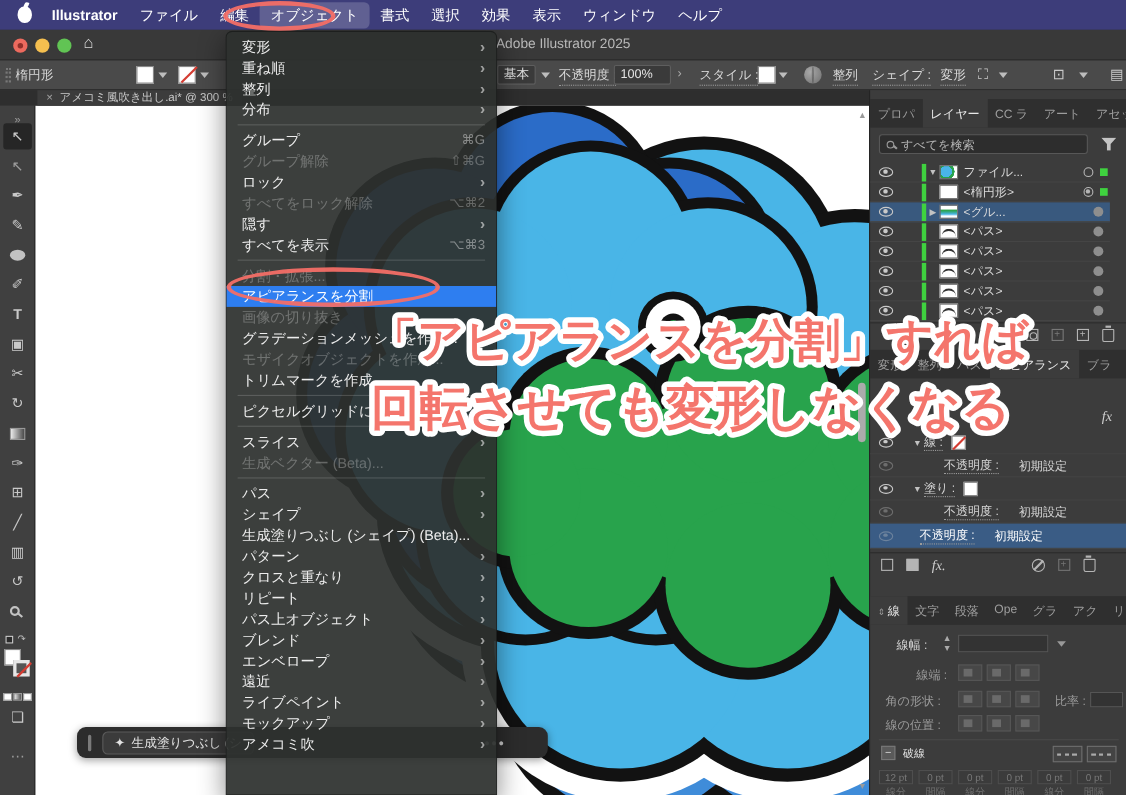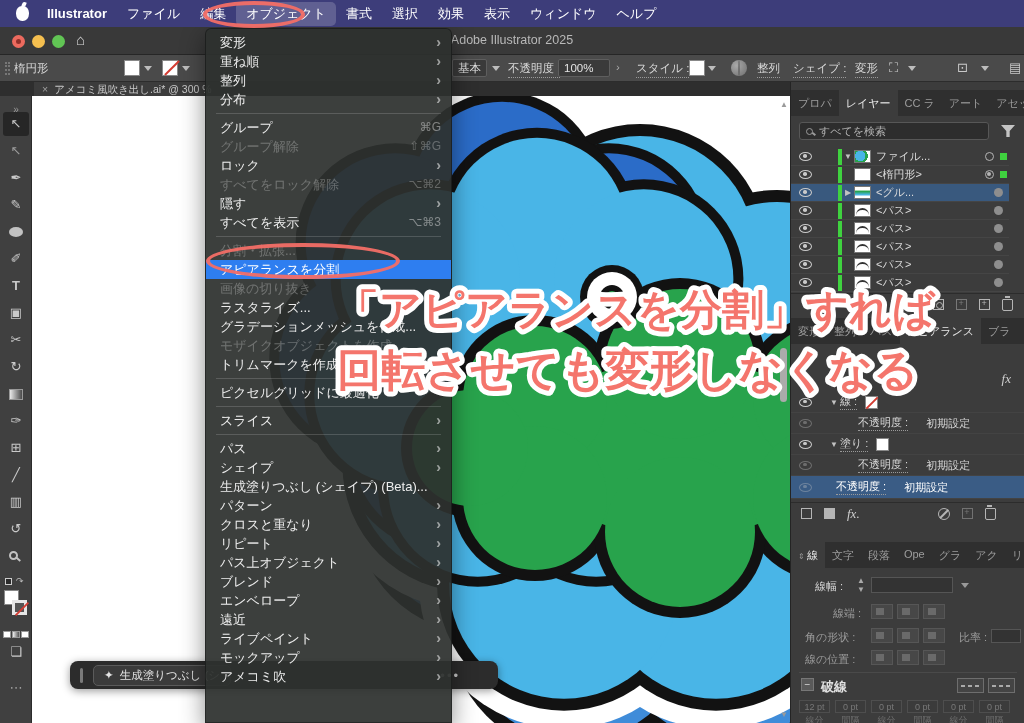--- a/index.html
+++ b/index.html
@@ -501,21 +501,21 @@
     <span class="stlab" style="position:absolute;left:168px;top:2px">比率 :</span>
     <span class="stfield" style="position:absolute;left:200px;top:1px;width:30px;height:14px"></span>
   </div>
   <div class="ab" style="top:568px;left:0;width:234px">
     <span class="stlab" style="position:absolute;left:14px;top:2px">線の位置 :</span>
     <span style="position:absolute;left:80px;top:0"><span class="dimbox"></span><span class="dimbox"></span><span class="dimbox"></span></span>
   </div>
   <div class="ab" style="top:590px;left:8px;width:218px;height:1px;background:#4a4a4a"></div>
   <div class="ab" style="top:596px;left:0;width:234px">
     <span class="chk" style="position:absolute;left:10px;top:0">−</span>
-    <span style="position:absolute;left:30px;top:0;color:#e0e0e0;font-size:13px;font-weight:bold">破線</span>
+    <span style="position:absolute;left:30px;top:0;color:#e0e0e0;font-size:10px;font-weight:normal">破線</span>
     <span class="dashbtn" style="position:absolute;left:166px;top:0"></span>
     <span class="dashbtn" style="position:absolute;left:197px;top:0"></span>
   </div>
   <div class="ab" style="top:618px;left:8px;width:222px;display:flex;gap:5px">
     <span>
         <span class="dfield" style="display:block">12 pt</span>
         <div class="dlab">線分</div>
       </span>
     <span>
         <span class="dfield" style="display:block">0 pt</span>
@@ -589,38 +589,38 @@
   <div class="mi dis">
       <span>分割・拡張...</span>
     </div>
   <div class="mi hl">
       <span>アピアランスを分割</span>
     </div>
   <div class="mi dis">
       <span>画像の切り抜き</span>
     </div>
   <div class="mi">
-      <span>ラスタライズ...</span>
-    </div>
-  <div class="mi">
       <span>グラデーションメッシュを作成...</span>
     </div>
   <div class="mi dis">
       <span>モザイクオブジェクトを作成...</span>
     </div>
   <div class="mi">
       <span>トリムマークを作成</span>
     </div>
   <div class="mdv"></div>
   <div class="mi">
       <span>ピクセルグリッドに最適化</span>
     </div>
   <div class="mdv"></div>
   <div class="mi sub">
       <span>スライス</span>
+    </div>
+  <div class="mi dis">
+      <span>生成ベクター (Beta)...</span>
     </div>
   <div class="mdv"></div>
   <div class="mi sub">
       <span>パス</span>
     </div>
   <div class="mi sub">
       <span>シェイプ</span>
     </div>
   <div class="mi">
       <span>生成塗りつぶし (シェイプ) (Beta)...</span>

